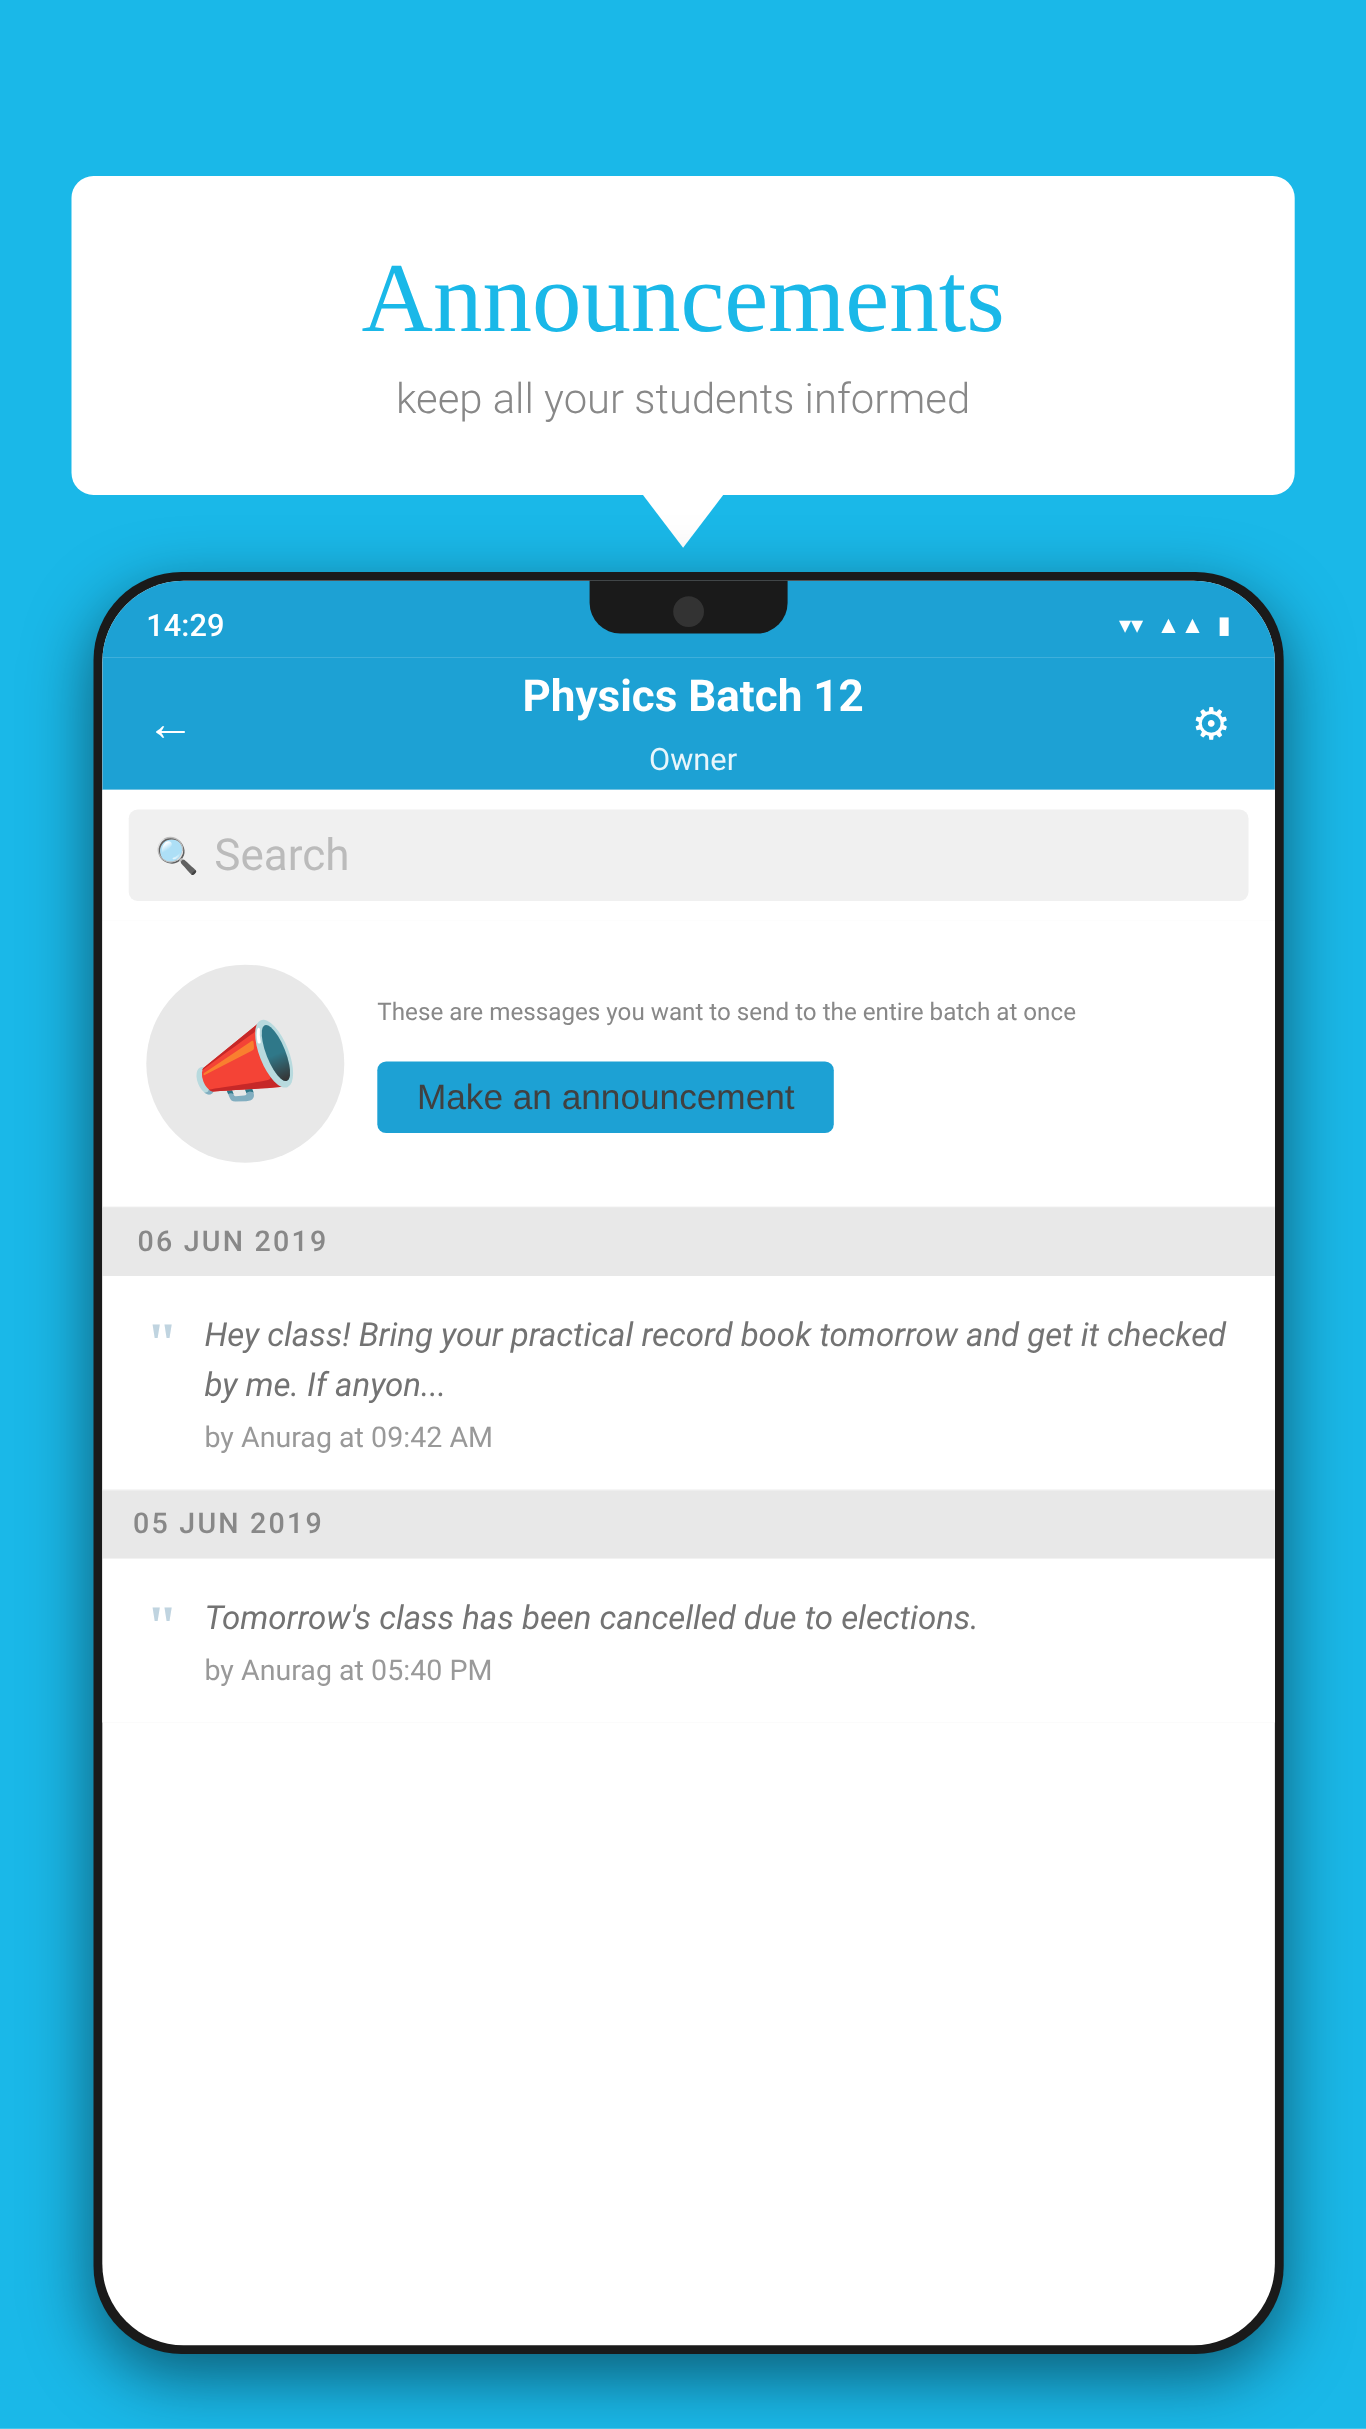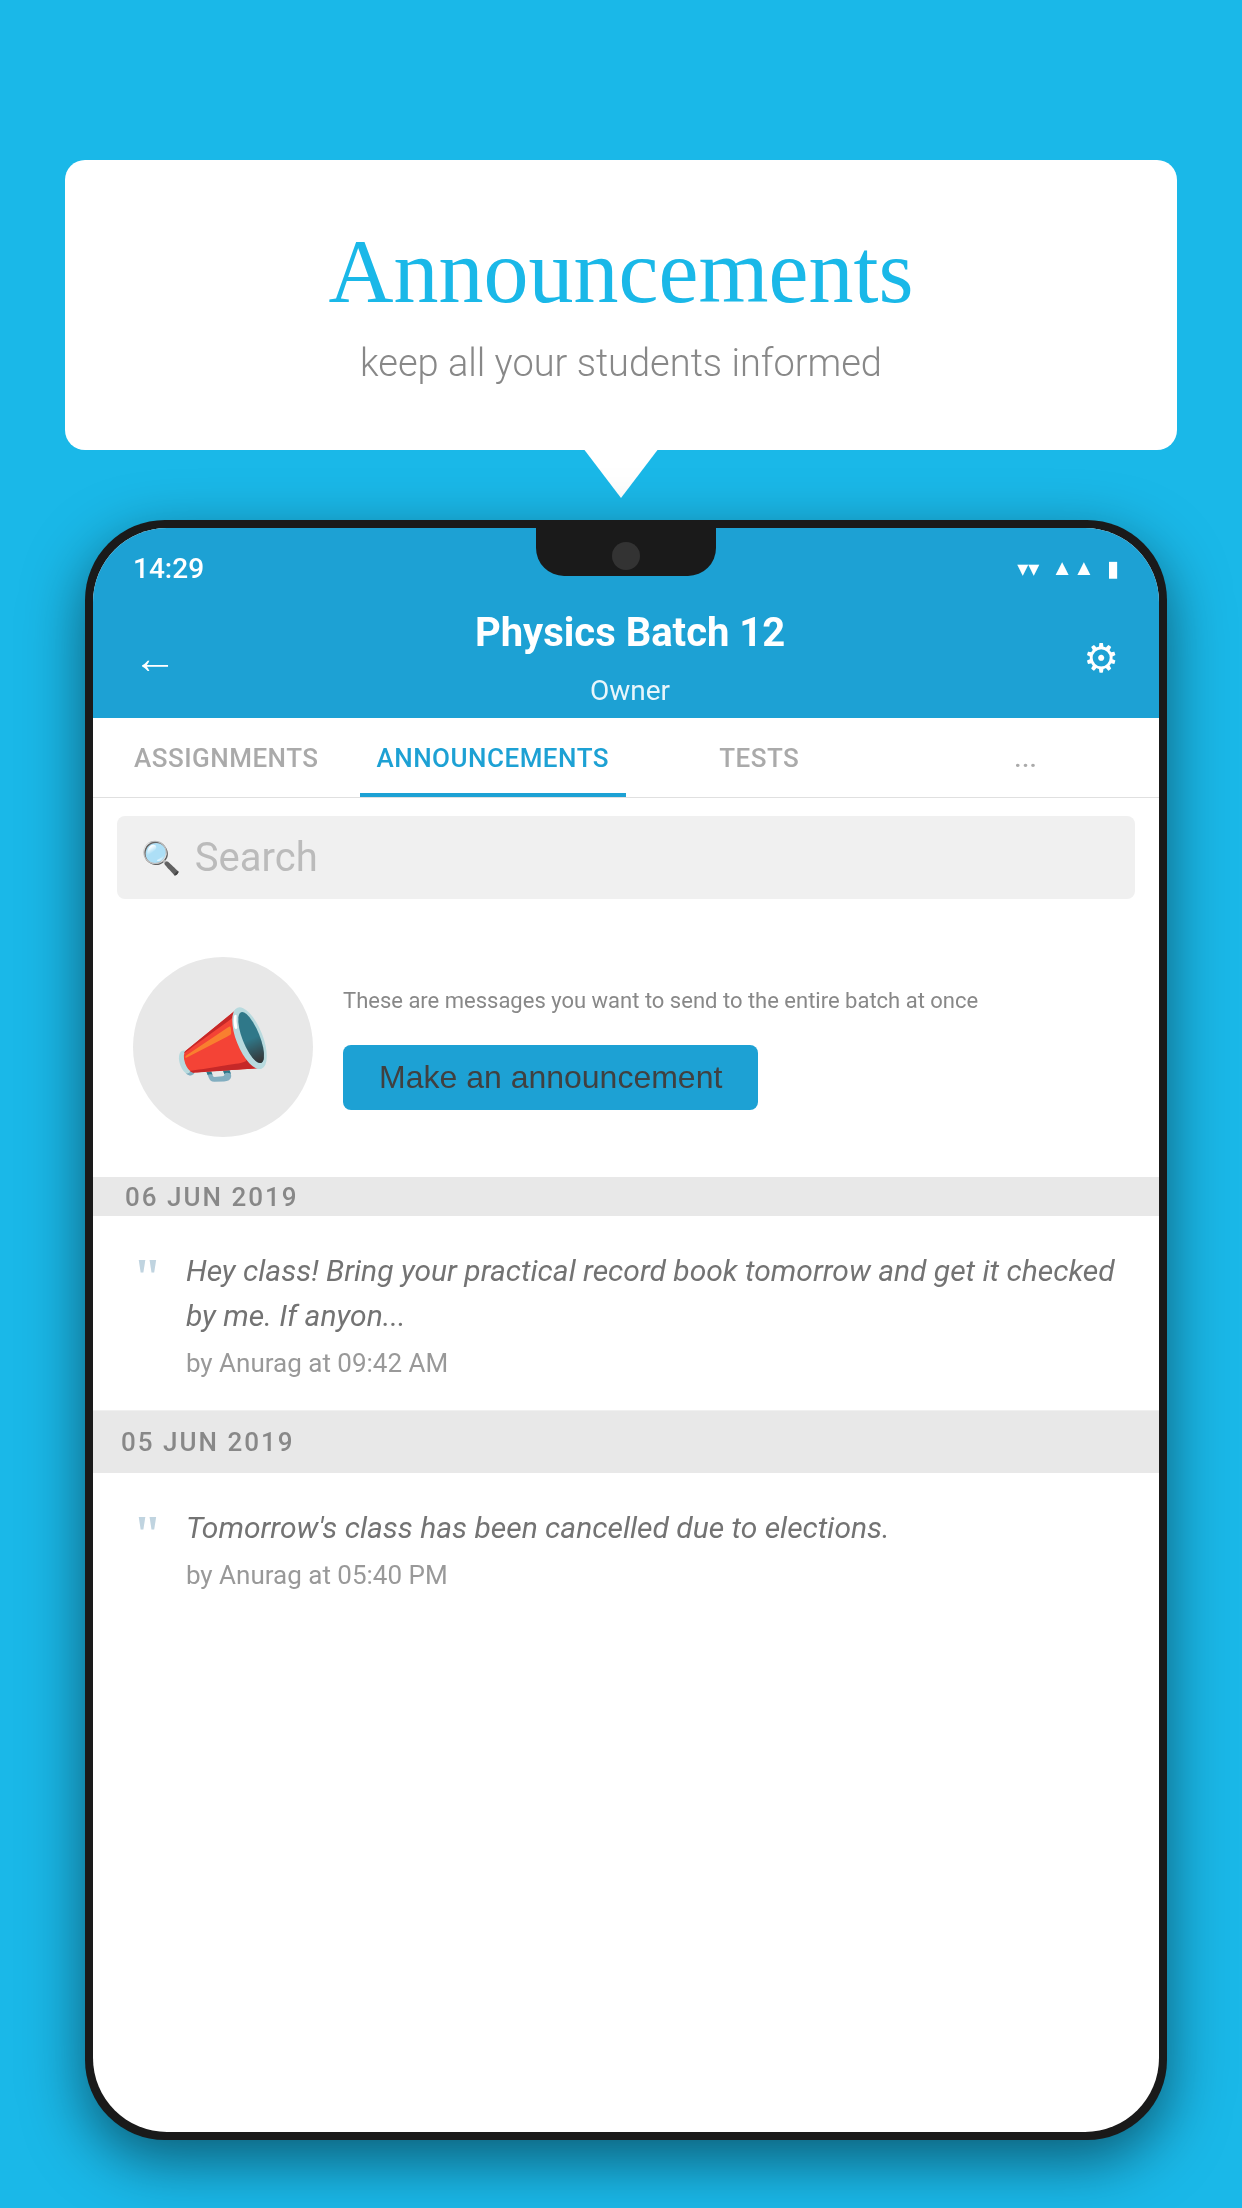--- a/index.html
+++ b/index.html
@@ -289,21 +289,21 @@
       padding: 14px 36px;
       font-size: 32px;
       font-weight: 500;
       cursor: pointer;
       display: inline-block;
     }
 
     
     .date-separator {
       background: #e8e8e8;
-      padding: 4px 32px;
+      padding: 16px 32px;
       font-size: 26px;
       color: #888;
       font-weight: 500;
       letter-spacing: 2px;
     }
 
     
     .announcement-item {
       background: white;
       padding: 32px 40px;
@@ -386,34 +386,20 @@
 
       <div class="app-header">
         <div class="header-back">←</div>
         <div class="header-title-block">
           <div class="header-title">Physics Batch 12</div>
           <div class="header-subtitle">Owner</div>
         </div>
         <div class="header-settings">⚙</div>
       </div>
 
-      <div class="tabs-bar">
-        <div class="tab-item">
-          <span>ASSIGNMENTS</span>
-        </div>
-        <div class="tab-item active">
-          <span>ANNOUNCEMENTS</span>
-        </div>
-        <div class="tab-item">
-          <span>TESTS</span>
-        </div>
-        <div class="tab-item">
-          <span>...</span>
-        </div>
-      </div>
 
       <div class="content-area">
 
         <div class="search-bar-wrapper">
           <div class="search-bar">
             <span class="search-icon-svg">🔍</span>
             <span class="search-text">Search</span>
           </div>
         </div>
 

